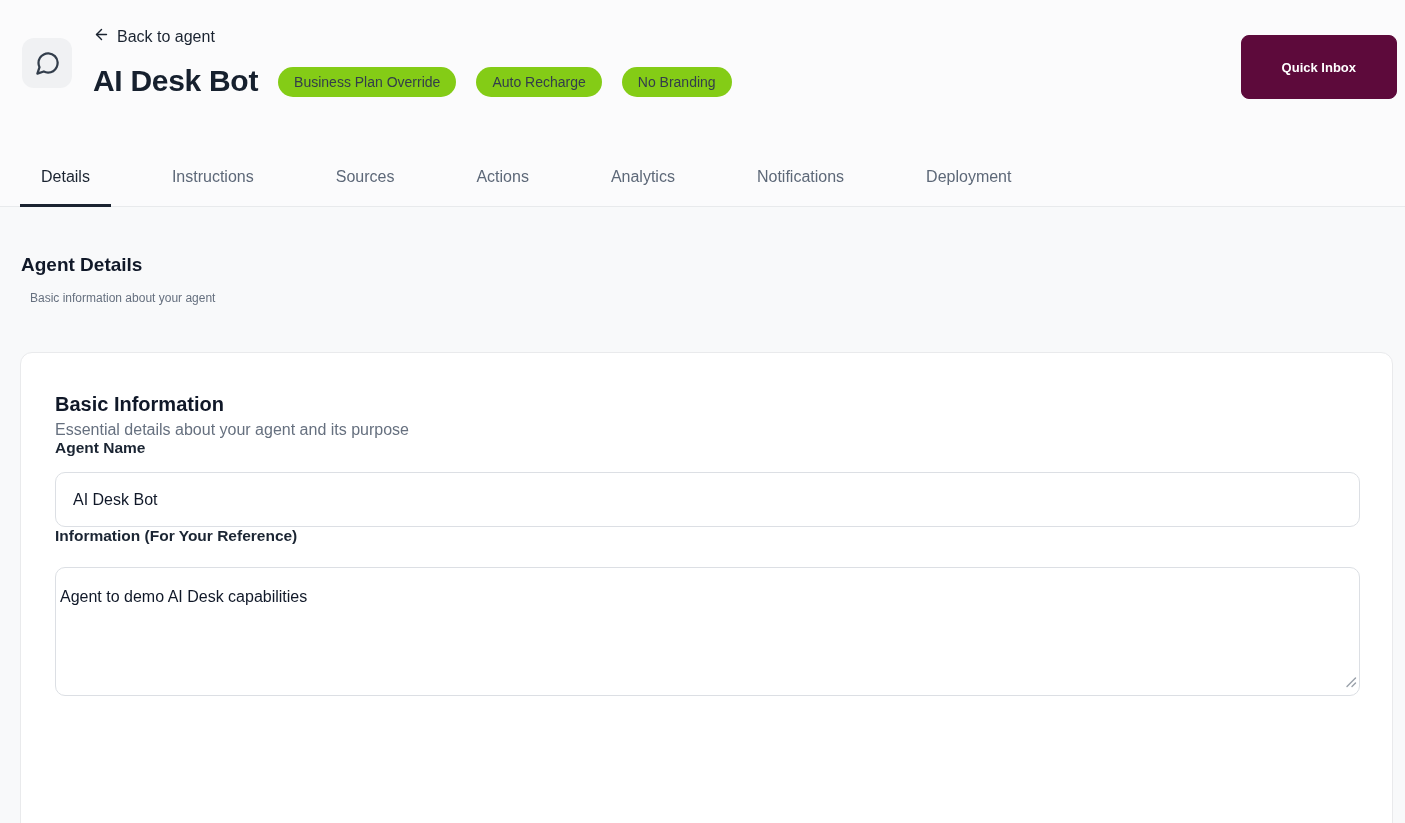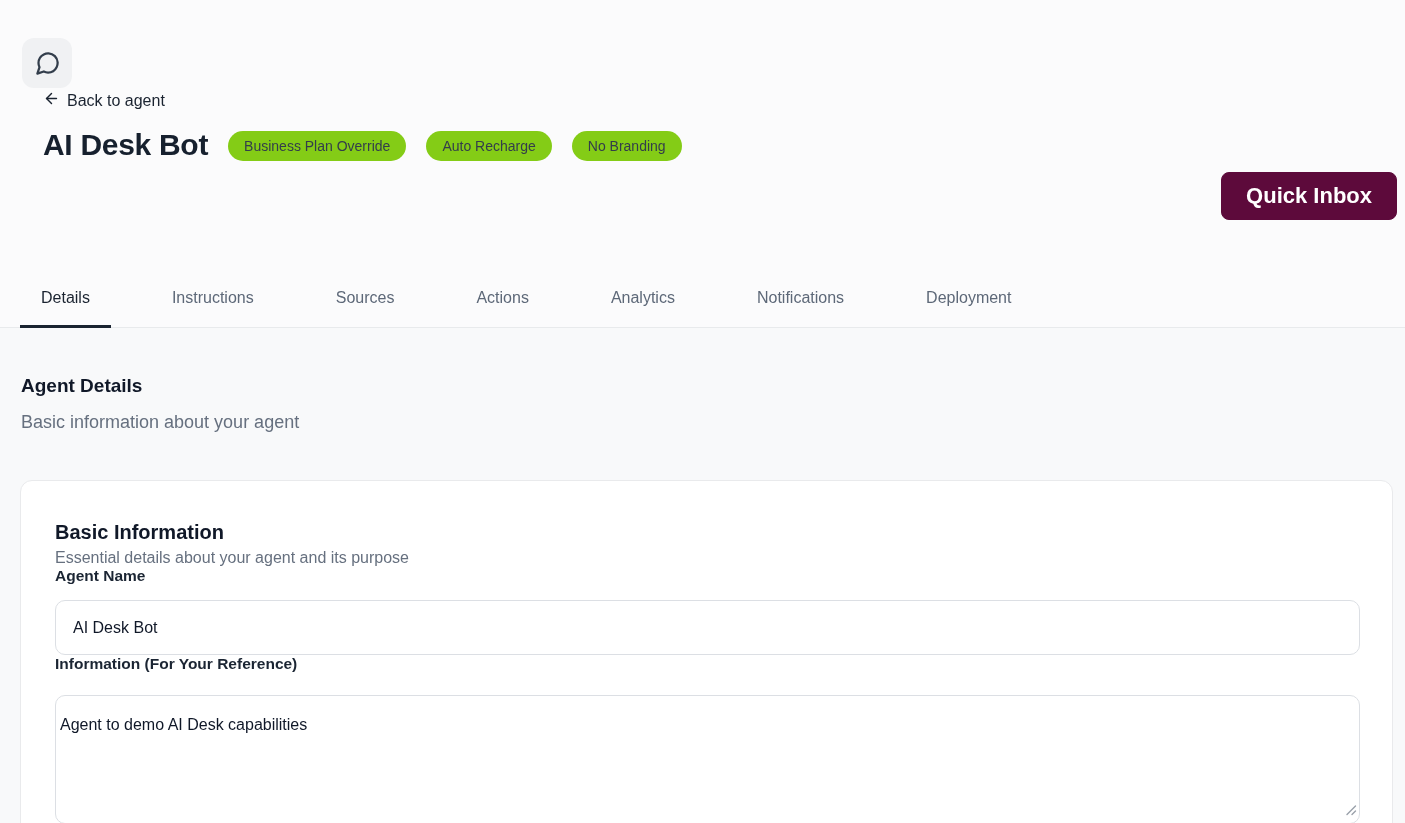--- a/index.html
+++ b/index.html
@@ -9,21 +9,20 @@
     background: #fbfbfc;
     color: #16202e;
   }
 
   
   .topbar {
     display: flex;
     align-items: flex-start;
     padding: 24px 8px 0 22px;
     background: #fbfbfc;
-    flex-direction: column;
   }
   .avatar {
     width: 50px; height: 50px;
     margin-top: 14px;
     border-radius: 12px;
     background: #f0f1f3;
     display: flex; align-items: center; justify-content: center;
     flex: none;
   }
   .avatar svg { display: block; }
@@ -60,25 +59,25 @@
     border-radius: 999px;
     white-space: nowrap;
   }
   .header-actions {
     margin-left: auto;
     display: flex;
     gap: 13px;
     margin-top: 11px;
   }
   .btn {
-    height: 48px;
-    padding: 0 24px;
+    height: 64px;
+    padding: 0 40px;
     border-radius: 8px;
     font-family: inherit;
-    font-size: 22px;
+    font-size: 13px;
     font-weight: 700;
     cursor: pointer;
     white-space: nowrap;
   }
   .btn-primary {
     background: #5d0a3b;
     border: 1px solid #5d0a3b;
     color: #ffffff;
   }
   .btn-secondary {
@@ -122,23 +121,23 @@
   }
   .section-title {
     padding-top: 47px;
     font-size: 19px;
     font-weight: 700;
     color: #101828;
     margin-left: 1px;
   }
   .section-subtitle {
     margin-top: 15px;
-    font-size: 18px;
+    font-size: 12px;
     color: #66707f;
-    margin-left: 1px;
+    margin-left: 10px;
   }
   .card {
     margin-top: 47px;
     background: #ffffff;
     border: 1px solid #e9eaec;
     border-radius: 12px;
     padding: 40px 32px 48px 34px;
     height: 600px;
   }
   .card-title {

